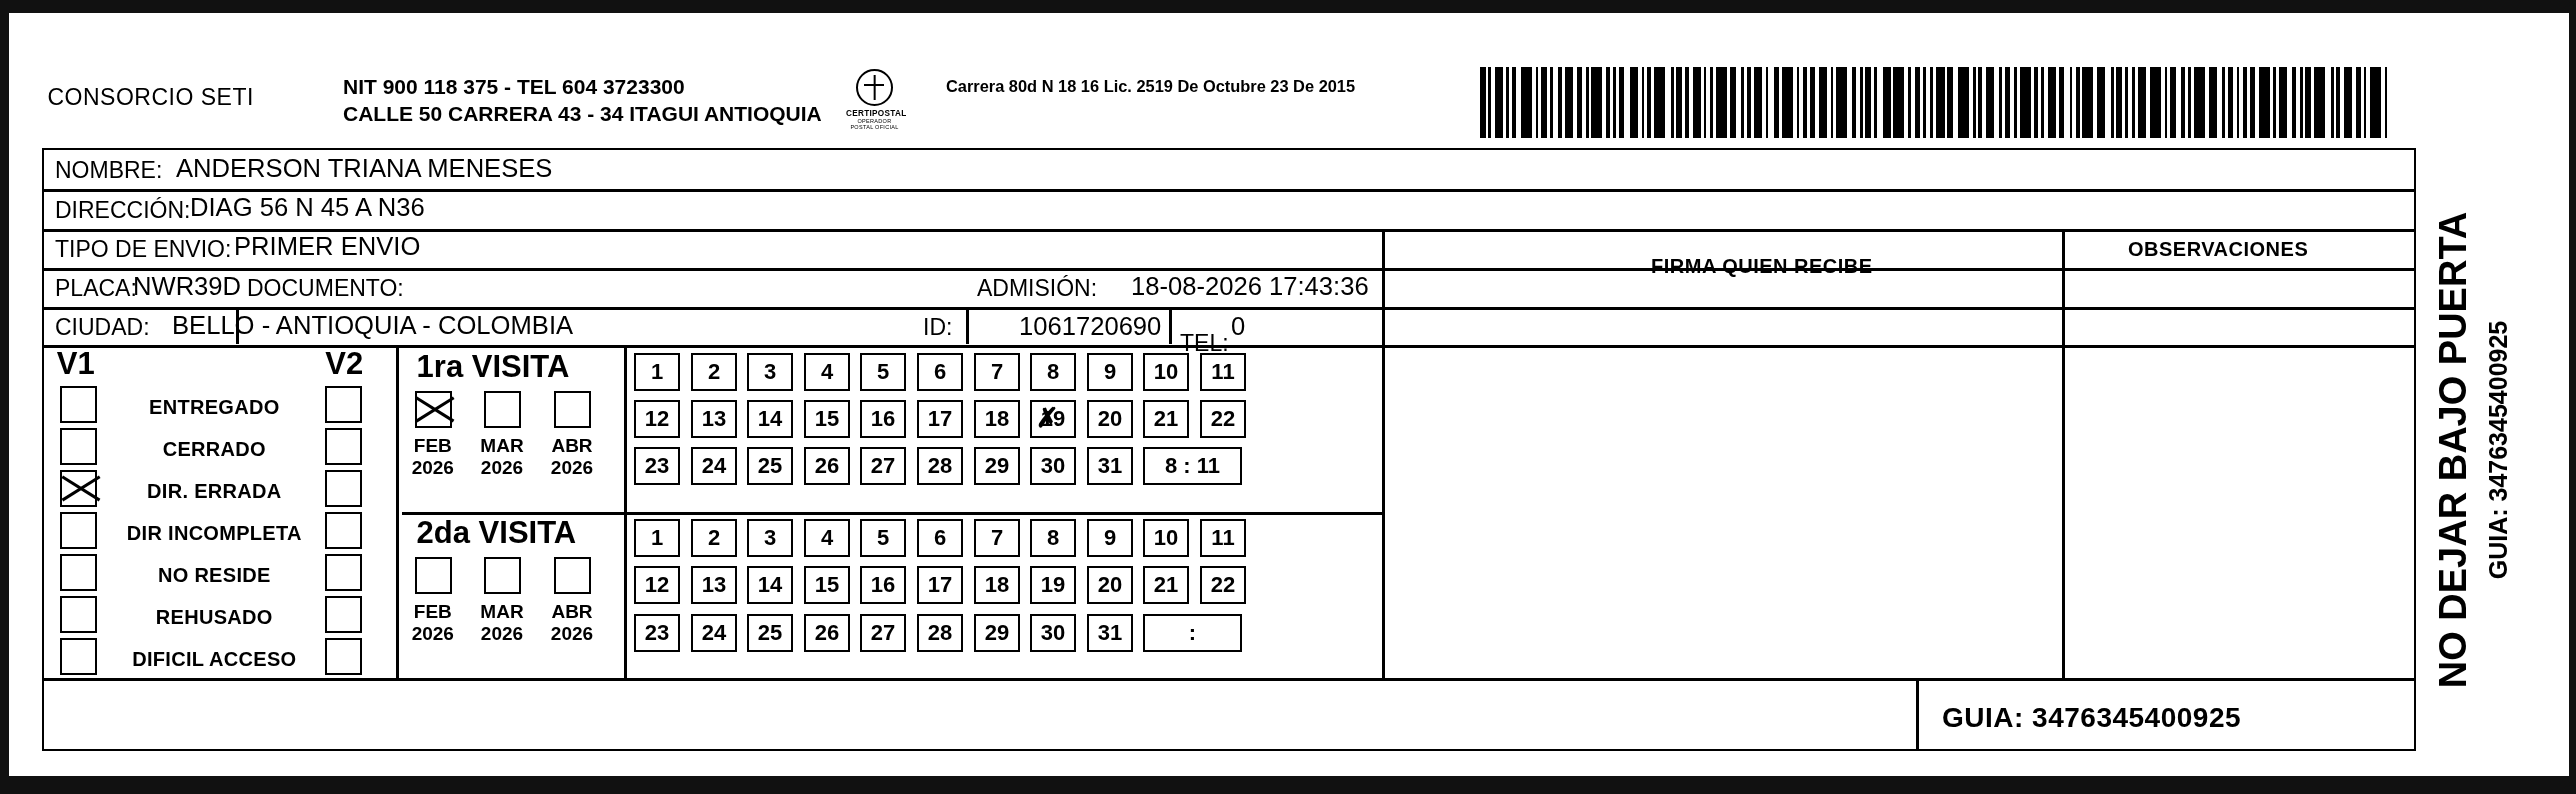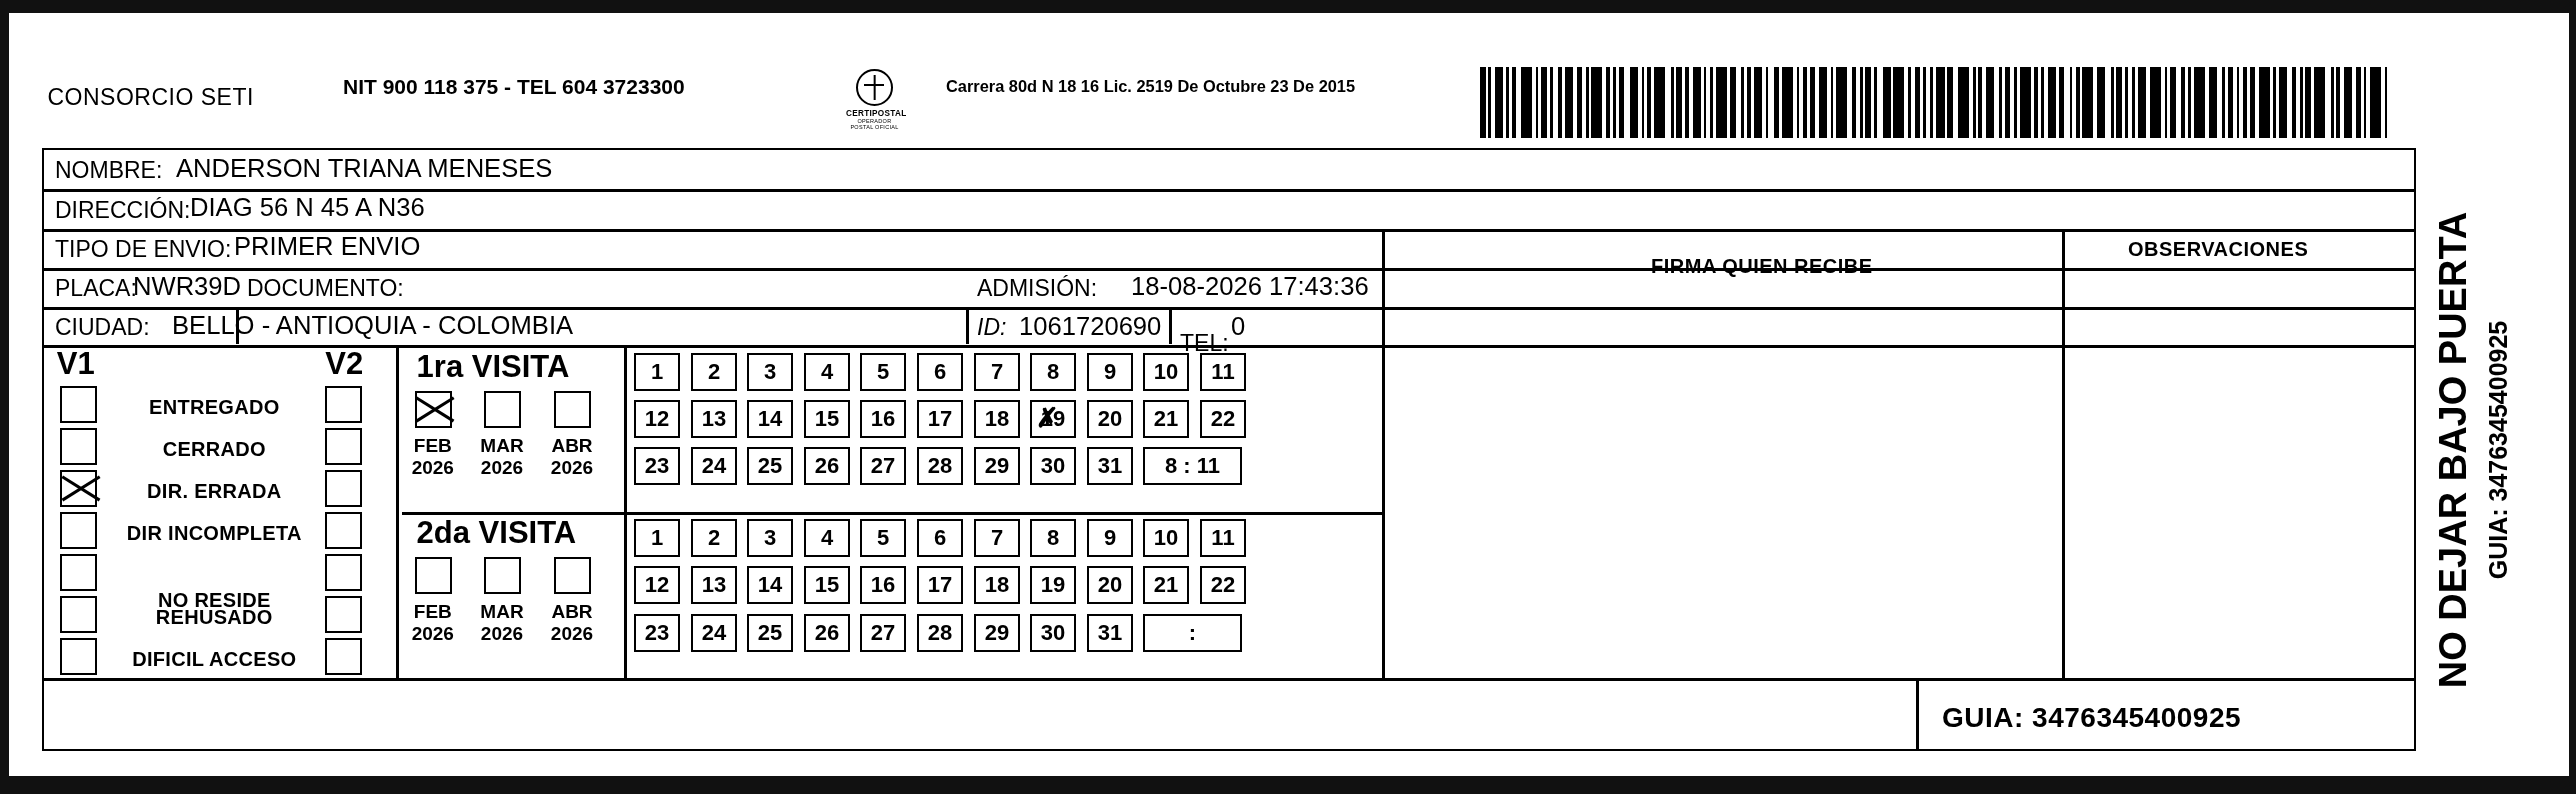--- a/index.html
+++ b/index.html
@@ -128,20 +128,21 @@
   <div class="scan-bottom"></div>
   <div class="scan-left"></div>
   <div class="scan-right"></div>
 
   <div class="label">
 
     <div class="header">
       <div class="consorcio">CONSORCIO SETI</div>
       <div class="nit-block">
         <div>NIT 900 118 375 - TEL 604 3723300</div>
+        <div>CALLE 50 CARRERA 43 - 34 ITAGUI ANTIOQUIA</div>
       </div>
       <div class="logo-mark">
         <div class="logo-circle"></div>
         <div class="logo-word">CERTIPOSTAL</div>
         <div class="logo-sub">OPERADOR POSTAL OFICIAL</div>
       </div>
       <div class="certipostal">
         <div class="line2">Carrera 80d N 18 16  Lic. 2519 De Octubre 23 De 2015</div>
       </div>
       <div class="barcode" id="barcode">
@@ -379,21 +380,21 @@
       <span class="fld val" style="left:190px;top:82px;">PRIMER ENVIO</span>
 
       <span class="fld" style="left:11px;top:125px;">PLACA:</span>
       <span class="fld val" style="left:89px;top:122px;">NWR39D</span>
       <span class="fld" style="left:203px;top:125px;">DOCUMENTO:</span>
       <span class="fld" style="left:933px;top:125px;">ADMISIÓN:</span>
       <span class="fld val" style="left:1087px;top:122px;">18-08-2026 17:43:36</span>
 
       <span class="fld" style="left:11px;top:164px;">CIUDAD:</span>
       <span class="fld val" style="left:128px;top:161px;">BELLO - ANTIOQUIA - COLOMBIA</span>
-      <span class="fld" style="left:933px;top:164px;font-style:italic;">ID:</span>
+      <span class="fld" style="left:879px;top:164px;">ID:</span>
       <span class="fld val" style="left:975px;top:162px;">1061720690</span>
       <span class="fld" style="left:1136px;top:180px;">TEL:</span>
       <span class="fld val" style="left:1187px;top:162px;">0</span>
 
       <span class="panel-title" style="left:1607px;top:105px;">FIRMA QUIEN RECIBE</span>
       <span class="panel-title" style="left:2084px;top:88px;">OBSERVACIONES</span>
       <div style="position:absolute;left:1341px;top:118px;width:678px;height:410px;"></div>
       <div style="position:absolute;left:2021px;top:118px;width:351px;height:410px;"></div>
 
       <div id="novedades" style="position:absolute;left:7.3px;top:201px;width:338px;height:321px;">
@@ -406,21 +407,21 @@
           <div class="chk" style="position:absolute;left:274px;top:77px;"></div>
           <span class="optlabel" style="position:absolute;left:58px;top:87px;width:210px;text-align:center;">CERRADO</span>
           <div class="chk x" style="position:absolute;left:9px;top:119px;"></div>
           <div class="chk" style="position:absolute;left:274px;top:119px;"></div>
           <span class="optlabel" style="position:absolute;left:58px;top:129px;width:210px;text-align:center;">DIR. ERRADA</span>
           <div class="chk" style="position:absolute;left:9px;top:161px;"></div>
           <div class="chk" style="position:absolute;left:274px;top:161px;"></div>
           <span class="optlabel" style="position:absolute;left:58px;top:171px;width:210px;text-align:center;">DIR INCOMPLETA</span>
           <div class="chk" style="position:absolute;left:9px;top:203px;"></div>
           <div class="chk" style="position:absolute;left:274px;top:203px;"></div>
-          <span class="optlabel" style="position:absolute;left:58px;top:213px;width:210px;text-align:center;margin-top:25px;">NO RESIDE</span>
+          <span class="optlabel" style="position:absolute;left:58px;top:213px;width:210px;text-align:center;">NO RESIDE</span>
           <div class="chk" style="position:absolute;left:9px;top:245px;"></div>
           <div class="chk" style="position:absolute;left:274px;top:245px;"></div>
           <span class="optlabel" style="position:absolute;left:58px;top:255px;width:210px;text-align:center;">REHUSADO</span>
           <div class="chk" style="position:absolute;left:9px;top:287px;"></div>
           <div class="chk" style="position:absolute;left:274px;top:287px;"></div>
           <span class="optlabel" style="position:absolute;left:58px;top:297px;width:210px;text-align:center;">DIFICIL ACCESO</span>
         </div>
       <div class="vline" style="left:352px;top:195px;height:333px;"></div>
 
       <div id="visits" style="position:absolute;left:358px;top:197px;width:977px;height:331px;">

